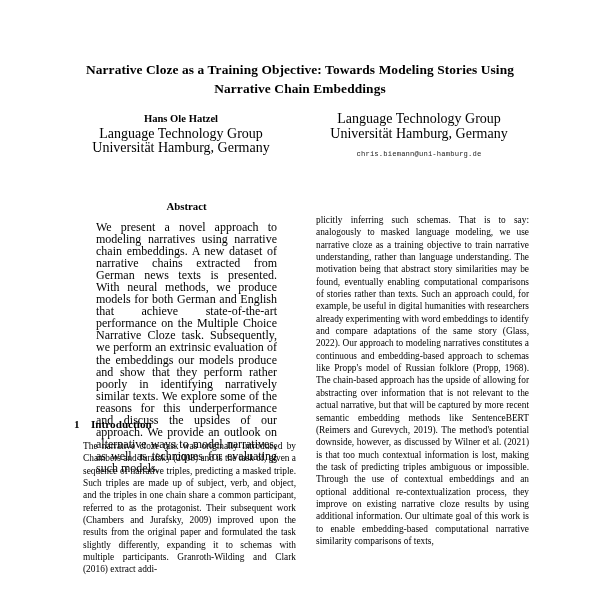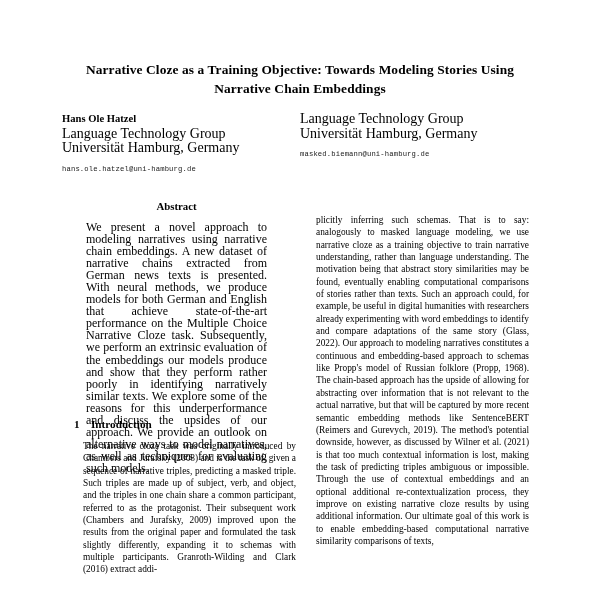--- a/index.html
+++ b/index.html
@@ -46,21 +46,21 @@
   .authors {
     position: absolute;
     left: 62px;
     top: 112px;
     width: 476px;
     display: flex;
     flex-direction: row;
   }
   .author {
     width: 50%;
-    text-align: left;
+    text-align: center;
     line-height: 14.6px;
   }
   .author-name {
     font-weight: bold;
     font-size: 10.6px;
     display: block;
   }
   .author-affil {
     font-size: 14px;
     display: block;
@@ -70,21 +70,21 @@
     font-family: "Liberation Mono", "DejaVu Sans Mono", monospace;
     font-size: 7.2px;
     letter-spacing: 0.15px;
     margin-top: 6px;
     color: #1a1a1a;
   }
 
   
   .abstract-block {
     position: absolute;
-    left: 78px;
+    left: 88px;
     top: 200px;
     width: 197px;
   }
   .abstract-heading {
     text-align: center;
     font-weight: bold;
     font-size: 10.8px;
     margin: 0 0 9px 0;
   }
   .abstract-body {
@@ -136,26 +136,25 @@
 
   <div class="title-block">
     <h1 class="paper-title"><span>Narrative Cloze as a Training Objective: Towards Modeling Stories Using</span> <span>Narrative Chain Embeddings</span></h1>
   </div>
 
   <div class="authors">
     <div class="author">
       <span class="author-name">Hans Ole Hatzel</span>
       <span class="author-affil">Language Technology Group</span>
       <span class="author-affil">Universität Hamburg, Germany</span>
-      <span class="author-email">hans.ole.hatzel@uni-hamburg.de</span>
     </div>
     <div class="author">
       <span class="author-affil">Language Technology Group</span>
       <span class="author-affil">Universität Hamburg, Germany</span>
-      <span class="author-email">masked.biemann@uni-hamburg.de</span>
+      <span class="author-email">chris.biemann@uni-hamburg.de</span>
     </div>
   </div>
 
   <div class="abstract-block">
     <div class="abstract-heading">Abstract</div>
     <p class="abstract-body">We present a novel approach to modeling narratives using narrative chain embeddings. A new dataset of narrative chains extracted from German news texts is presented. With neural methods, we produce models for both German and English that achieve state-of-the-art performance on the Multiple Choice Narrative Cloze task. Subsequently, we perform an extrinsic evaluation of the embeddings our models produce and show that they perform rather poorly in identifying narratively similar texts. We explore some of the reasons for this underperformance and discuss the upsides of our approach. We provide an outlook on alternative ways to model narratives, as well as techniques for evaluating such models.</p>
   </div>
 
   <div class="col col-left">
     <div class="section-heading"><span class="sec-num">1</span><span>Introduction</span></div>

